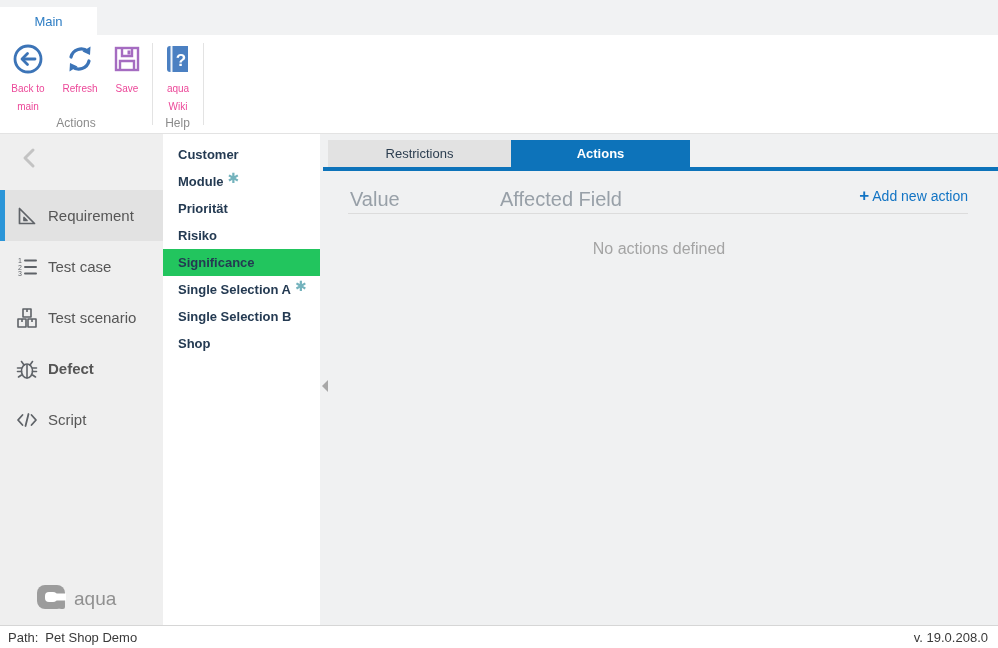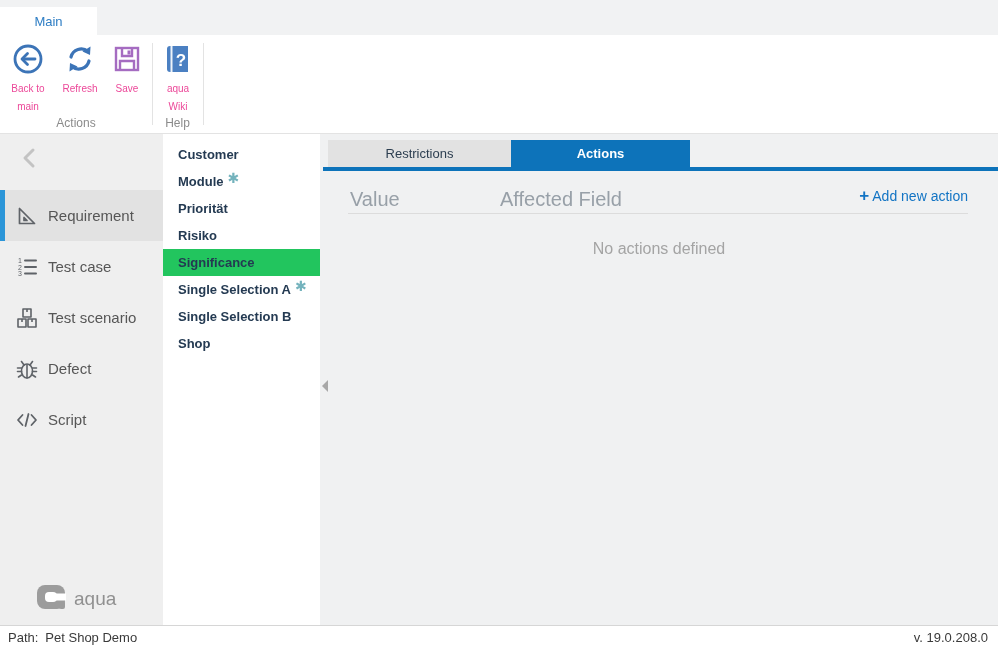--- a/index.html
+++ b/index.html
@@ -30,21 +30,21 @@
   .gl-help    { left:152px; width:51px; }
 
   
   .sidebar { position:absolute; left:0; top:134px; width:163px; height:491px; background:#efefef; }
   .collapse-btn { position:absolute; left:18px; top:12px; width:24px; height:24px; }
   .side-item { position:absolute; left:0; width:163px; height:51px; display:flex; align-items:center; cursor:default; }
   .side-item .sicon { width:24px; height:24px; margin-left:15px; flex:none; }
   .side-item .slabel { margin-left:9px; font-size:15px; color:#565656; }
   .side-item.selected { background:#e2e2e2; }
   .side-item.selected::before { content:""; position:absolute; left:0; top:0; width:5px; height:51px; background:#2b95d8; }
-  .si-0 { top:56px; } .si-1 { top:107px; } .si-2 { top:158px; } .si-3 { top:209px; } .si-4 { top:260px; }
+  .si-0 { top:56px; } .si-1 { top:107px; } .si-2 { top:158px; } .si-3 { top:209px;font-weight:bold; } .si-4 { top:260px; }
   .logo { position:absolute; left:36px; top:448px; display:flex; align-items:center; }
   .logo .logo-text { margin-left:8px; font-size:19px; color:#909090; }
 
   
   .fieldpanel { position:absolute; left:163px; top:134px; width:157px; height:491px; background:#fff; }
   .field-item { position:absolute; left:0; width:186px; height:27px; display:flex; align-items:center;
                 padding-left:15px; font-size:13px; font-weight:bold; color:#243a52; cursor:default; }
   .field-item.selected { background:#22c55e; }
   .field-item .req { color:#74b3bd; font-weight:normal; font-size:14px; margin-left:4px; position:relative; top:-4px; }
   .fi-0 { top:7px; } .fi-1 { top:34px; } .fi-2 { top:61px; } .fi-3 { top:88px;text-align:right; }

